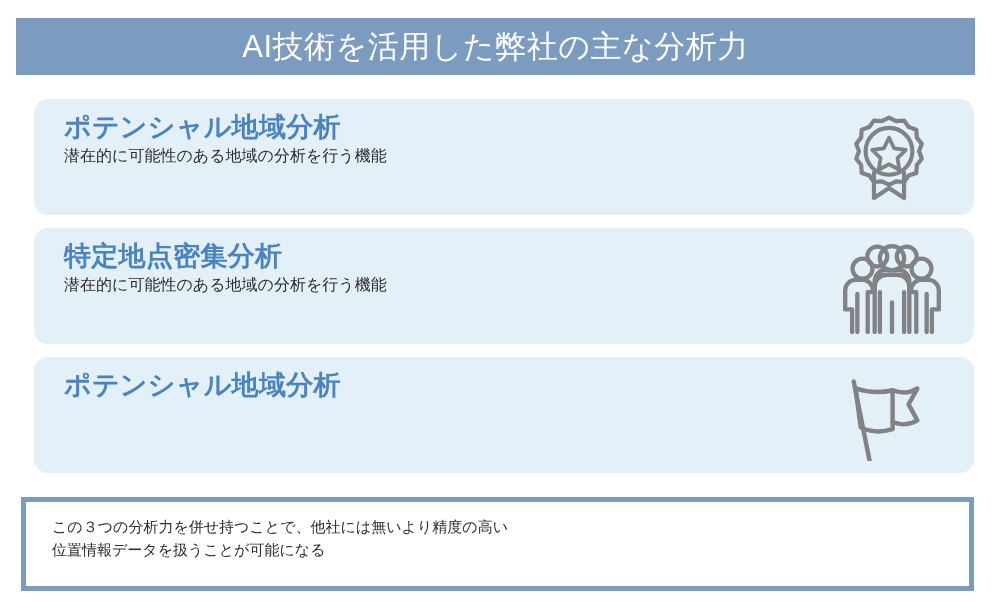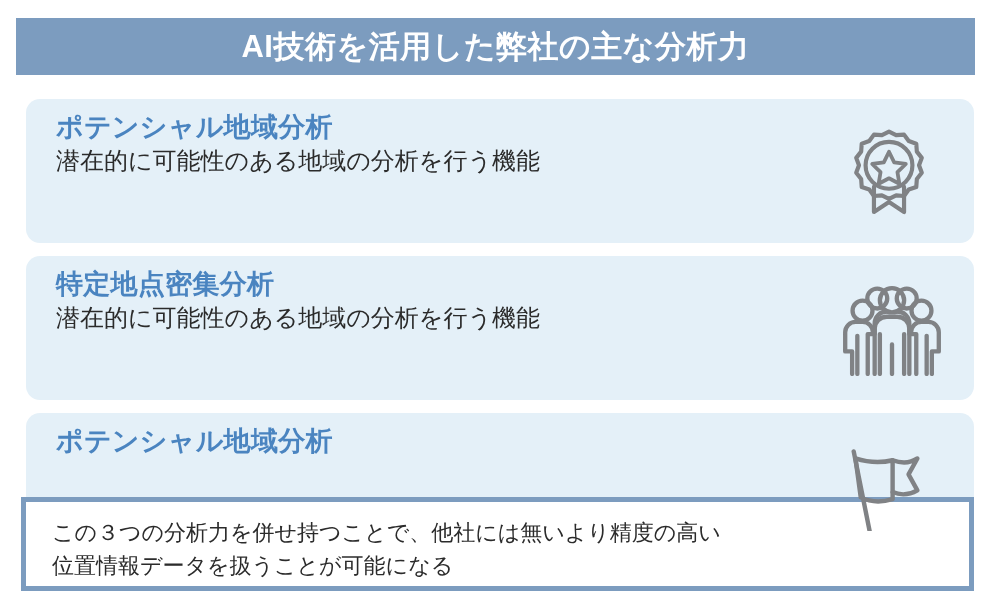--- a/index.html
+++ b/index.html
@@ -23,59 +23,60 @@
     width: 959px;
     height: 57px;
     background: #7c9cbf;
     display: flex;
     align-items: center;
     justify-content: center;
   }
   .header-title {
     color: #ffffff;
     font-size: 31px;
-    font-weight: bold;
+    font-weight: normal;
     letter-spacing: 0.5px;
     line-height: 1;
     white-space: nowrap;
   }
 
   
   .cards {
     position: absolute;
     left: 26px;
     top: 99px;
     width: 948px;
   }
   .card {
     position: relative;
     background: #e4f0f8;
     border-radius: 14px;
-    height: 144px;
+    height: 116px;
     margin-bottom: 13px;
     box-sizing: border-box;
     padding: 12px 0 0 30px;
     overflow: hidden;
+    margin-left: 8px;
   }
   .card-text {
     position: relative;
     z-index: 2;
   }
   .card-title {
     color: #4a84c0;
     font-size: 27px;
     font-weight: bold;
     line-height: 1.22;
     letter-spacing: 0.3px;
     margin: 0 0 2px 0;
     white-space: nowrap;
   }
   .card-desc {
     color: #2b2b2b;
-    font-size: 24px;
+    font-size: 16px;
     line-height: 1.25;
     margin: 0;
     white-space: nowrap;
   }
   .card-icon {
     position: absolute;
     right: 42px;
     top: 50%;
     transform: translateY(-50%);
     width: 86px;
@@ -114,21 +115,21 @@
     width: 953px;
     height: 94px;
     box-sizing: border-box;
     border: 5px solid #7c9cbf;
     background: #ffffff;
   }
   .footer-text {
     margin: 0;
     padding: 14px 0 0 26px;
     color: #2b2b2b;
-    font-size: 22px;
+    font-size: 15px;
     line-height: 1.5;
     white-space: pre-line;
   }
 </style>
 </head>
 <body>
 
 <div class="header-band">
   <div class="header-title">AI技術を活用した弊社の主な分析力</div>
 </div>

